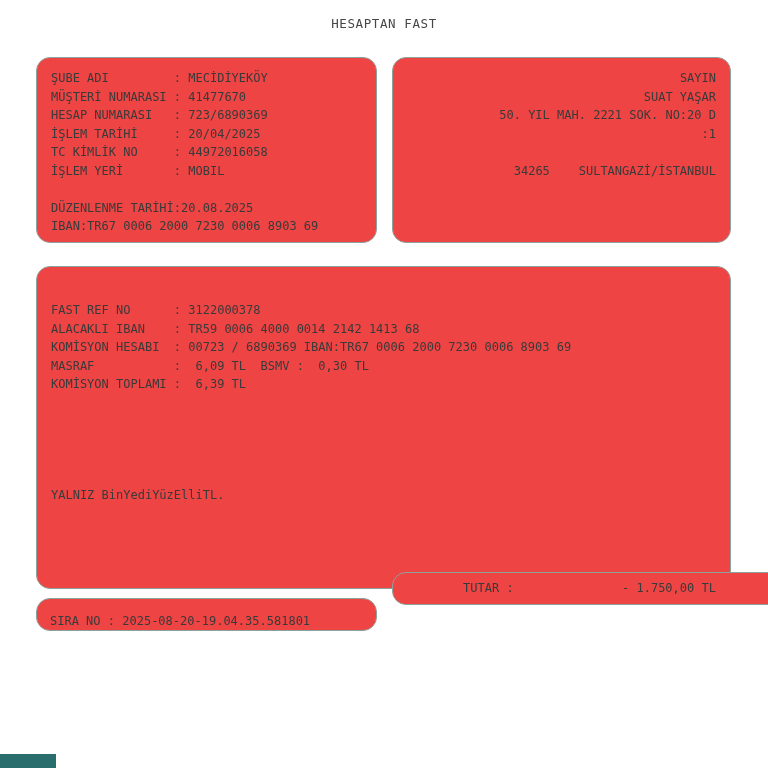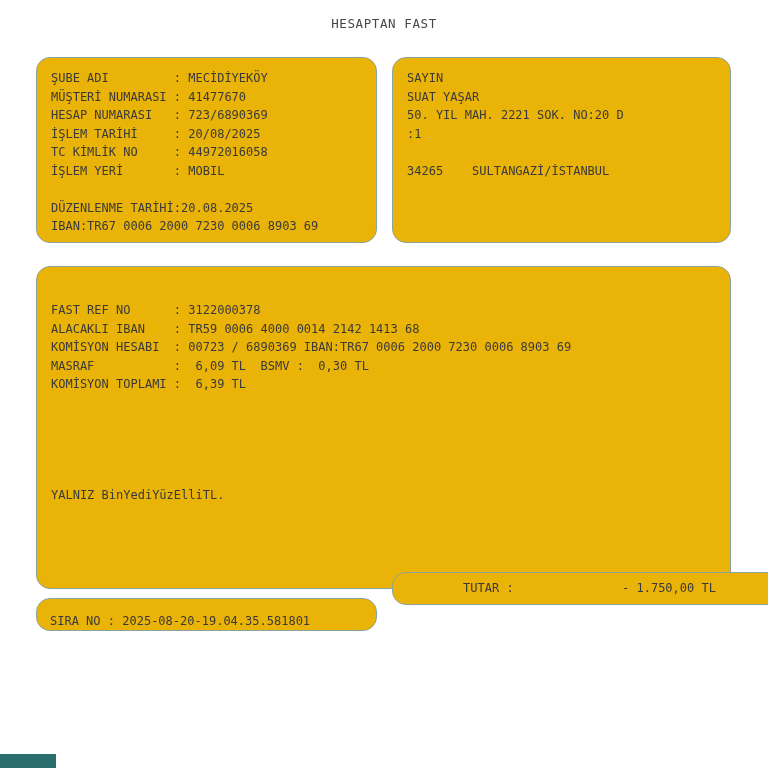--- a/index.html
+++ b/index.html
@@ -27,25 +27,25 @@
     text-align: center;
     font-size: 12.5px;
     letter-spacing: 0.6px;
     color: #474747;
     white-space: pre;
   }
   .box {
     position: absolute;
     border: 1.5px solid #8ba39d;
     border-radius: 14px;
-    background: #eab308;
+    background: #ef4444;
     box-sizing: border-box;
   }
   .box-branch   { left: 36px;  top: 57px;  width: 341px; height: 186px; padding: 11px 14px; }
-  .box-recipient{ left: 392px; top: 57px;  width: 339px; height: 186px; padding: 11px 14px; }
+  .box-recipient{ left: 392px; top: 57px;  width: 339px; height: 186px; padding: 11px 14px; text-align: right; }
   .box-txn      { left: 36px;  top: 266px; width: 695px; height: 323px; padding: 34px 14px; }
   .box-sira     { left: 36px;  top: 598px; width: 341px; height: 33px;  display: flex; align-items: flex-end; padding: 0 13px; }
   .box-tutar    { left: 392px; top: 572px; width: 395px; height: 33px;  display: flex; align-items: center; padding: 0 17px; justify-content: center; }
   .line {
     white-space: pre;
     font-size: 12px;
     line-height: 18.5px;
     min-height: 18.5px;
     color: #3a3a3a;
   }
@@ -62,21 +62,21 @@
 <body>
 
 <div class="receipt">
 
   <div class="title">HESAPTAN FAST</div>
 
   <div class="box box-branch">
     <div class="line">ŞUBE ADI         : MECİDİYEKÖY</div>
     <div class="line">MÜŞTERİ NUMARASI : 41477670</div>
     <div class="line">HESAP NUMARASI   : 723/6890369</div>
-    <div class="line">İŞLEM TARİHİ     : 20/08/2025</div>
+    <div class="line">İŞLEM TARİHİ     : 20/04/2025</div>
     <div class="line">TC KİMLİK NO     : 44972016058</div>
     <div class="line">İŞLEM YERİ       : MOBIL</div>
     <div class="line"></div>
     <div class="line">DÜZENLENME TARİHİ:20.08.2025</div>
     <div class="line">IBAN:TR67 0006 2000 7230 0006 8903 69</div>
   </div>
 
   <div class="box box-recipient">
     <div class="line">SAYIN</div>
     <div class="line">SUAT YAŞAR</div>

